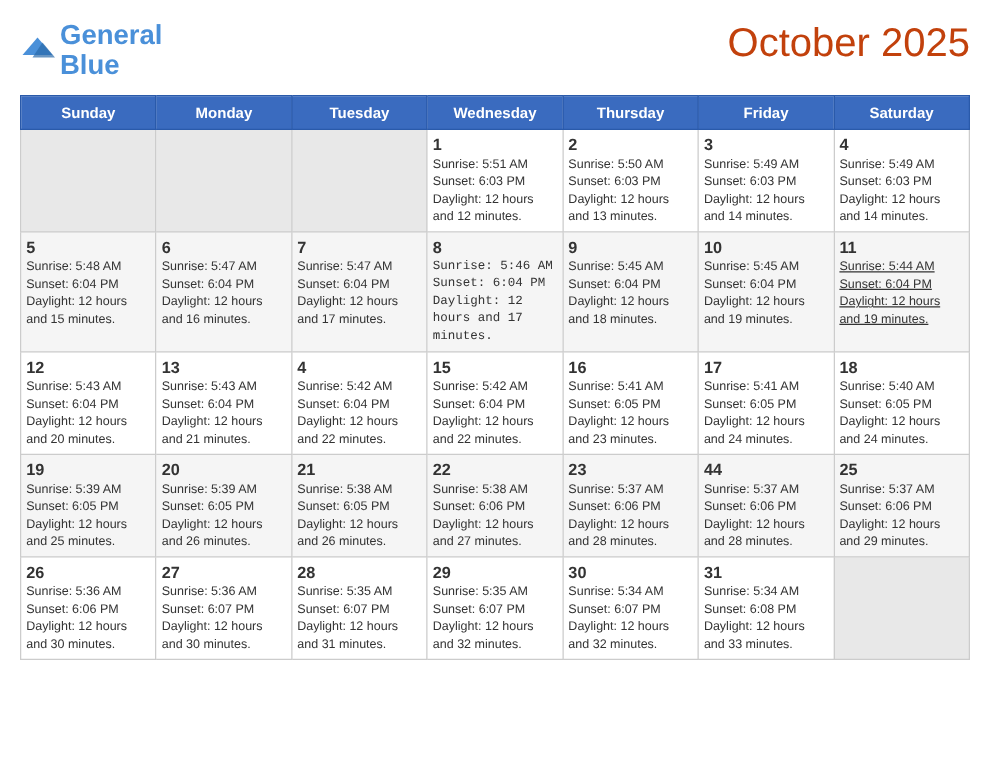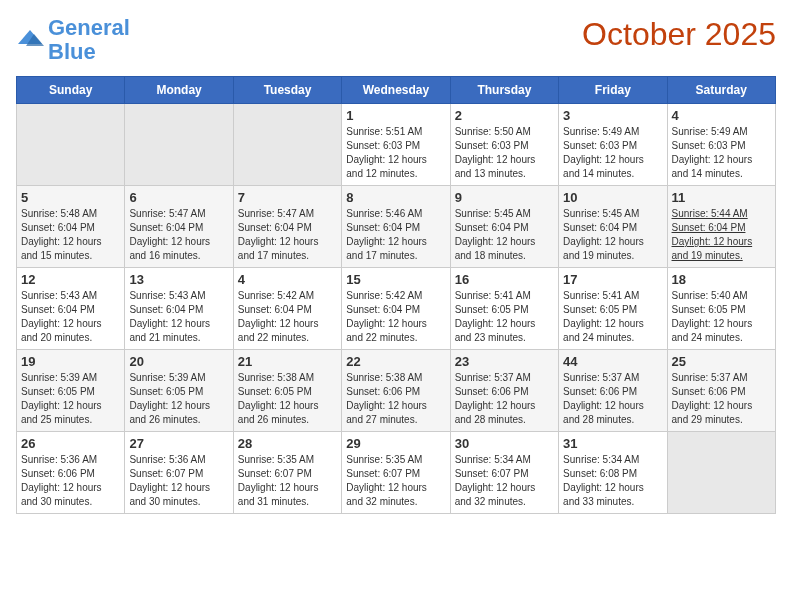--- a/index.html
+++ b/index.html
@@ -163,21 +163,21 @@
 Daylight: 12 hours and 16 minutes.</div>
         </td>
         <td>
           <div class="day-num">7</div>
           <div class="day-info" style="white-space: pre-line;">Sunrise: 5:47 AM
 Sunset: 6:04 PM
 Daylight: 12 hours and 17 minutes.</div>
         </td>
         <td>
           <div class="day-num">8</div>
-          <div class="day-info" style="white-space: pre-line;">Sunrise: 5:46 AM
+          <div class="day-info" style="white-space: pre-line; font-family: Liberation Mono, monospace;">Sunrise: 5:46 AM
 Sunset: 6:04 PM
 Daylight: 12 hours and 17 minutes.</div>
         </td>
         <td>
           <div class="day-num">9</div>
           <div class="day-info" style="white-space: pre-line;">Sunrise: 5:45 AM
 Sunset: 6:04 PM
 Daylight: 12 hours and 18 minutes.</div>
         </td>
         <td>

